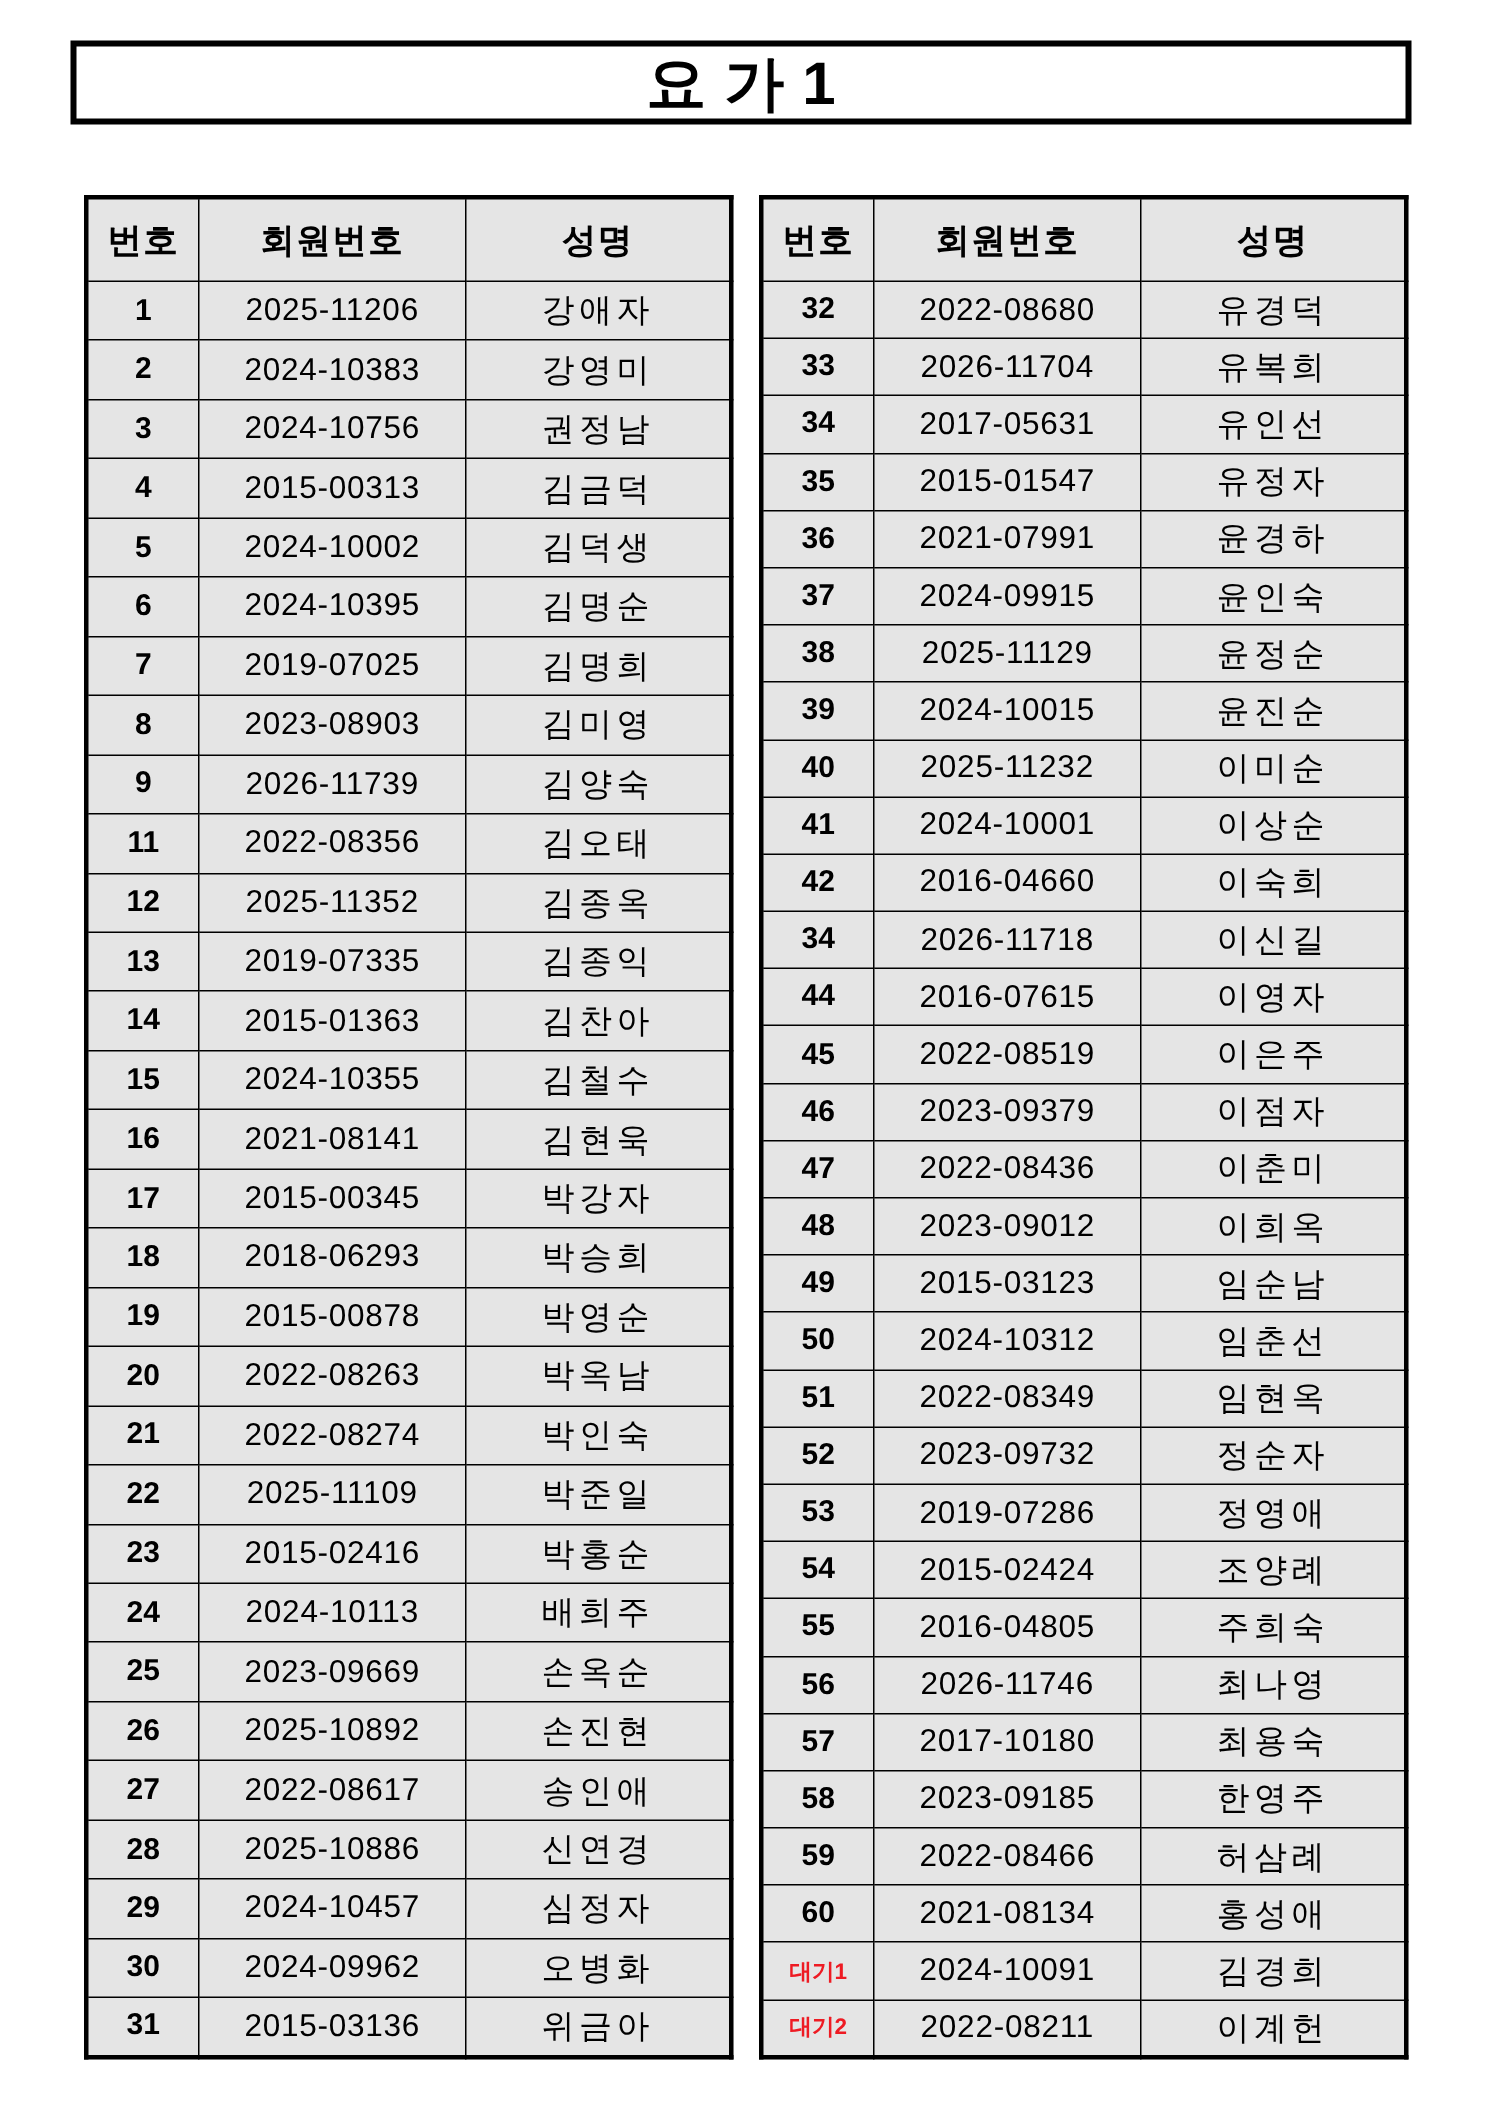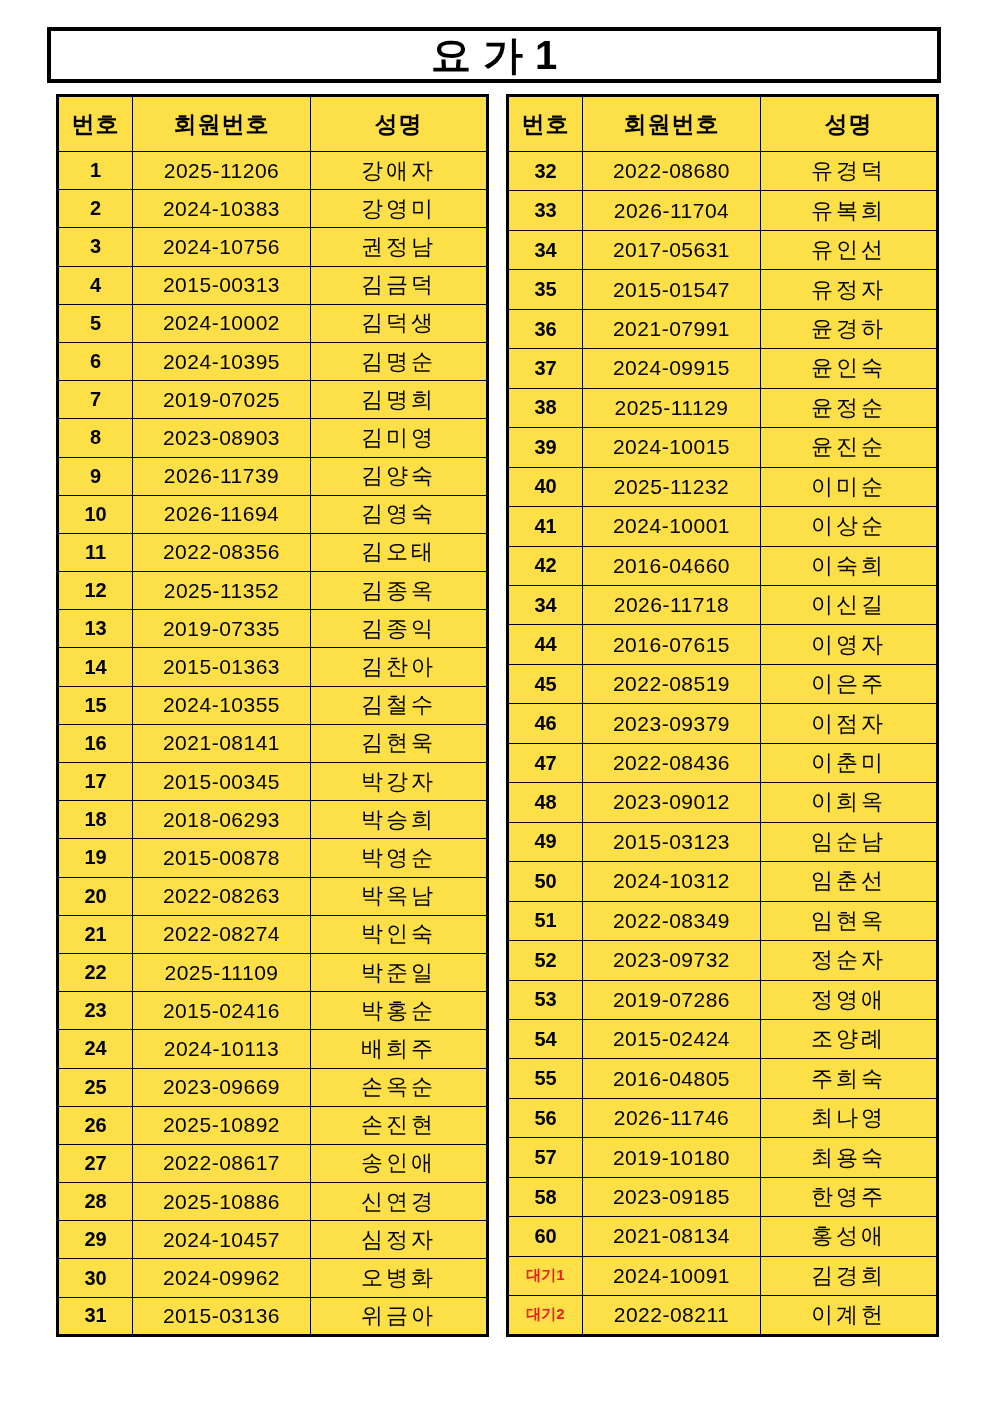--- a/index.html
+++ b/index.html
@@ -37,22 +37,23 @@
   .tables-row {
     position: absolute;
     left: 56px;
     top: 94px;
     display: flex;
     gap: 17px;
   }
   table.member-table {
     border-collapse: collapse;
     table-layout: fixed;
-    background: #fde047;
+    background: #e5e5e5;
     border: 3px solid #000000;
+    margin-top: 36px;
   }
   table.member-table th,
   table.member-table td {
     border: 1px solid #000000;
     text-align: center;
     vertical-align: middle;
     overflow: hidden;
     white-space: nowrap;
   }
   table.member-table th {
@@ -148,25 +149,20 @@
             <td class="cell-no">8</td>
             <td class="cell-member">2023-08903</td>
             <td class="cell-name">김미영</td>
           </tr>
           <tr>
             <td class="cell-no">9</td>
             <td class="cell-member">2026-11739</td>
             <td class="cell-name">김양숙</td>
           </tr>
           <tr>
-            <td class="cell-no">10</td>
-            <td class="cell-member">2026-11694</td>
-            <td class="cell-name">김영숙</td>
-          </tr>
-          <tr>
             <td class="cell-no">11</td>
             <td class="cell-member">2022-08356</td>
             <td class="cell-name">김오태</td>
           </tr>
           <tr>
             <td class="cell-no">12</td>
             <td class="cell-member">2025-11352</td>
             <td class="cell-name">김종옥</td>
           </tr>
           <tr>
@@ -400,27 +396,32 @@
             <td class="cell-member">2016-04805</td>
             <td class="cell-name">주희숙</td>
           </tr>
           <tr>
             <td class="cell-no">56</td>
             <td class="cell-member">2026-11746</td>
             <td class="cell-name">최나영</td>
           </tr>
           <tr>
             <td class="cell-no">57</td>
-            <td class="cell-member">2019-10180</td>
+            <td class="cell-member">2017-10180</td>
             <td class="cell-name">최용숙</td>
           </tr>
           <tr>
             <td class="cell-no">58</td>
             <td class="cell-member">2023-09185</td>
             <td class="cell-name">한영주</td>
+          </tr>
+          <tr>
+            <td class="cell-no">59</td>
+            <td class="cell-member">2022-08466</td>
+            <td class="cell-name">허삼례</td>
           </tr>
           <tr>
             <td class="cell-no">60</td>
             <td class="cell-member">2021-08134</td>
             <td class="cell-name">홍성애</td>
           </tr>
           <tr>
             <td class="cell-no waitlist">대기1</td>
             <td class="cell-member">2024-10091</td>
             <td class="cell-name">김경희</td>

